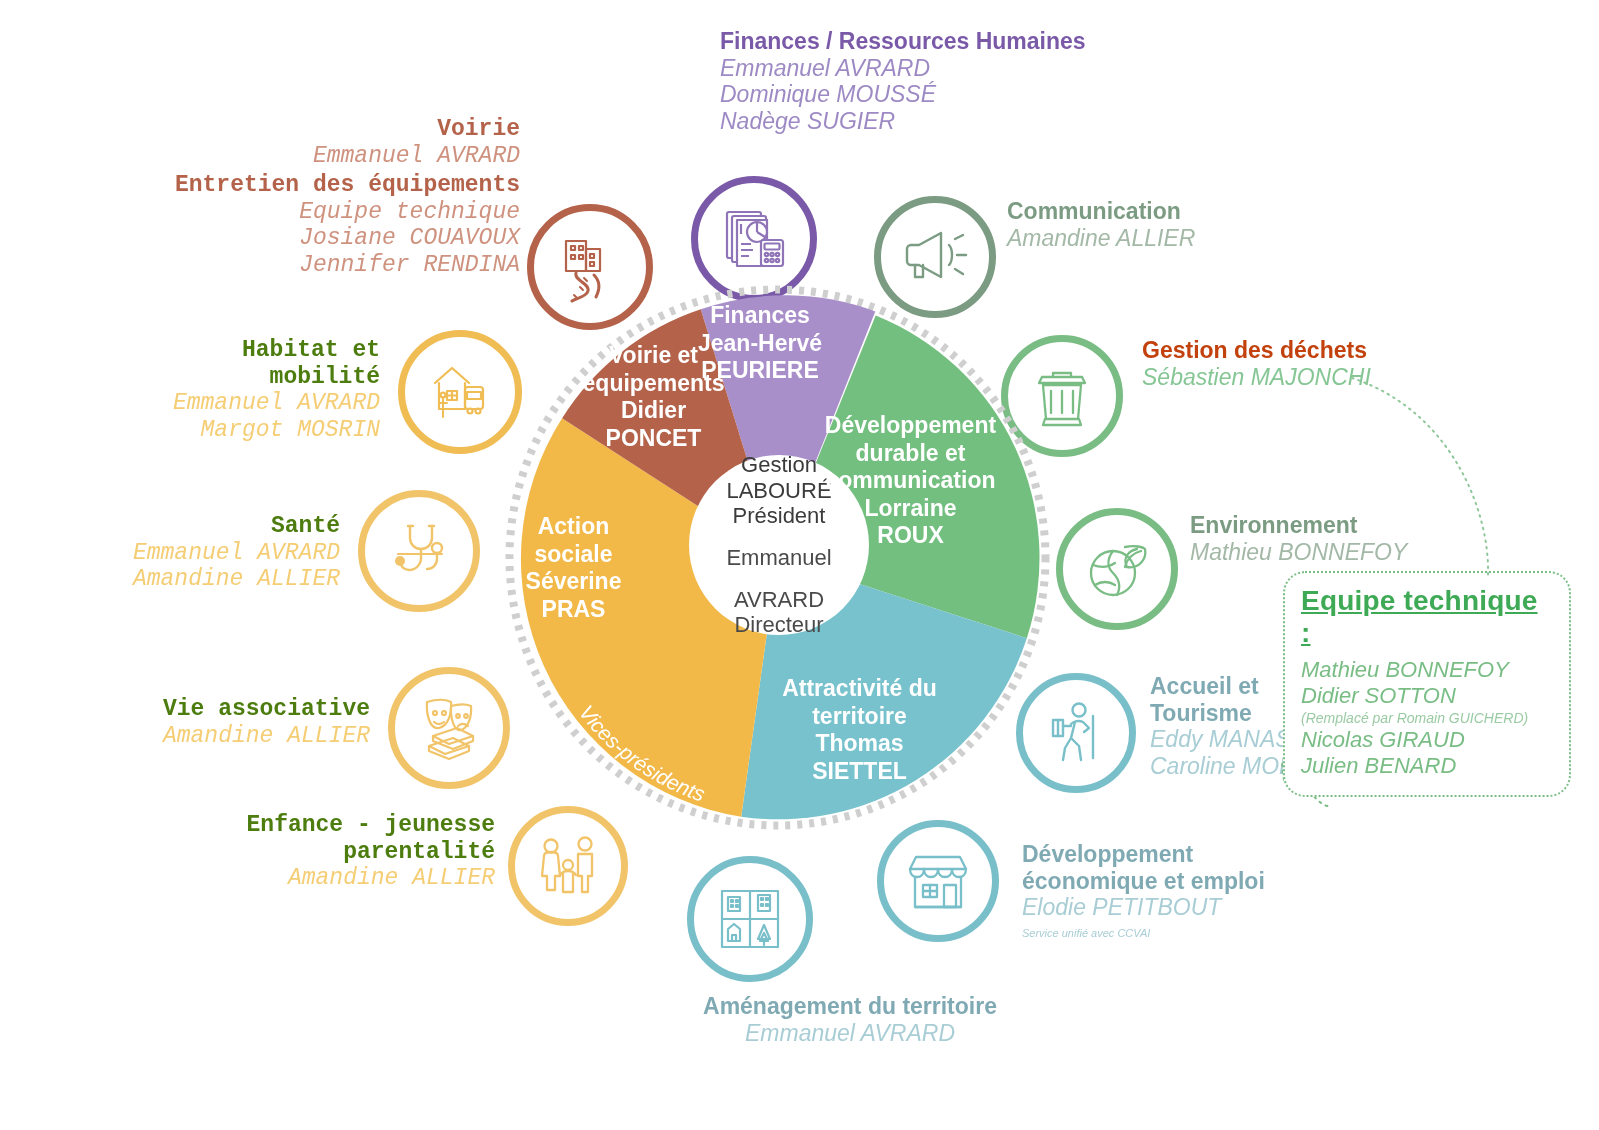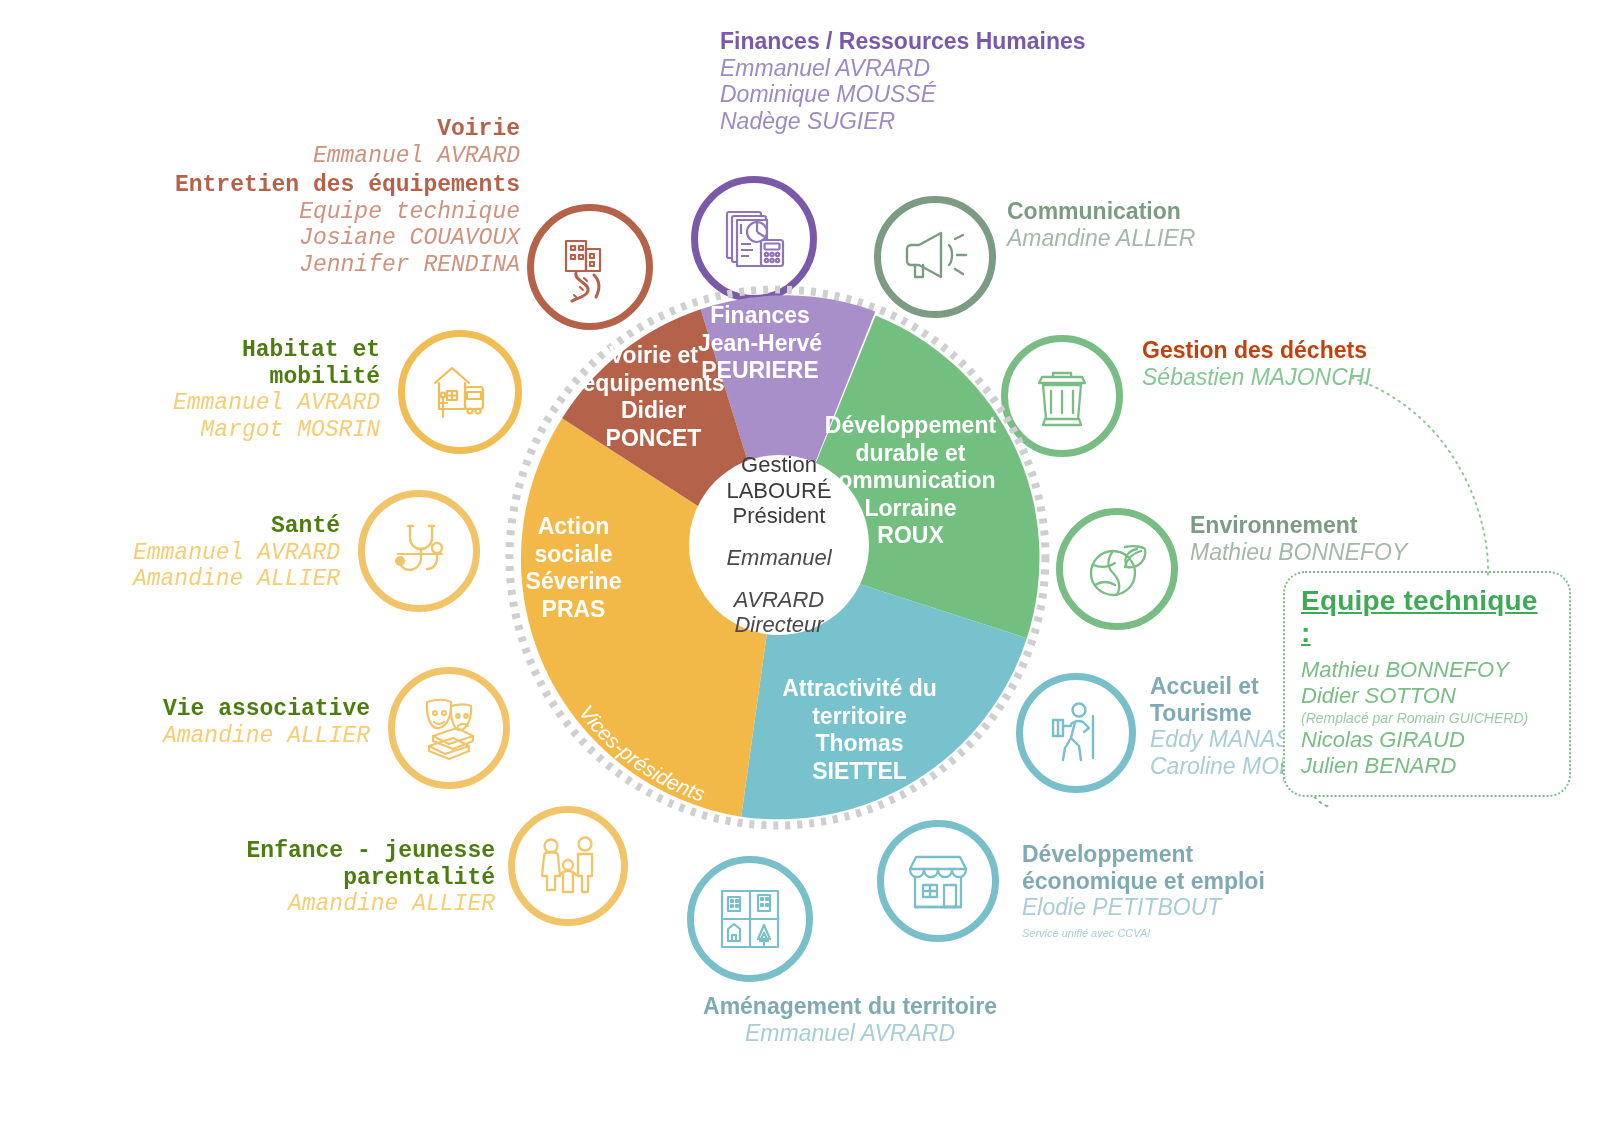--- a/index.html
+++ b/index.html
@@ -40,21 +40,21 @@
 
   
   .wheel{position:absolute;left:505px;top:285px;width:545px;height:545px;}
   .wheel svg{display:block;}
   .seg-lbl{position:absolute;color:#fff;font-weight:700;font-size:23px;
            line-height:1.2;text-align:center;pointer-events:none;}
   .center-circle{position:absolute;left:689px;top:455px;width:180px;height:180px;
        border-radius:50%;background:#fff;display:flex;flex-direction:column;
        align-items:center;justify-content:center;text-align:center;}
   .center-circle .p{font-size:22px;color:#3b3b3b;line-height:1.17;}
-  .center-circle .d{font-size:22px;color:#4a4a4a;font-style:italic;
+  .center-circle .d{font-size:22px;color:#4a4a4a;
        line-height:1.17;margin-top:16px;}
 </style>
 </head>
 <body>
 
 <div class="stage">
 
   <div class="lbl l c-purple" style="left:720px;top:28px;">
     <div class="t">Finances / Ressources Humaines</div>
     <div class="n">Emmanuel AVRARD</div>
@@ -168,21 +168,21 @@
           <circle cx="53" cy="24" r="1.8"></circle>
         <path d="M45 34c3-2.5 7-2.5 10 0"></path>
         <path d="M20 44l24-8 16 8-24 8z"></path>
         <path d="M20 44v5l20 8 20-8v-5"></path>
         <path d="M16 54l24-8 16 8-24 8z"></path>
         <path d="M16 54v5l20 8 20-8v-5"></path>
       </g>
     </svg>
   </div>
 
-  <div class="lbl r c-gold" style="left:230px;top:838px;width:265px;">
+  <div class="lbl r c-gold" style="left:230px;top:812px;width:265px;">
     <div class="t">Enfance - jeunesse</div>
     <div class="t">parentalité</div>
     <div class="n">Amandine ALLIER</div>
   </div>
   <div class="icon" style="left:508px;top:806px;width:120px;height:120px;border:7px solid #f2c469;">
     <svg width="72" height="72" viewBox="0 0 72 72">
       <g fill="none" stroke="#f2c469" stroke-width="2.3" stroke-linejoin="round" stroke-linecap="round">
         <circle cx="19" cy="16" r="6.5"></circle>
         <path d="M12 26c0-2.5 3-4 7-4s7 1.5 7 4l2 20h-5v14h-8V46h-5z"></path>
         <circle cx="53" cy="14" r="6.5"></circle>

